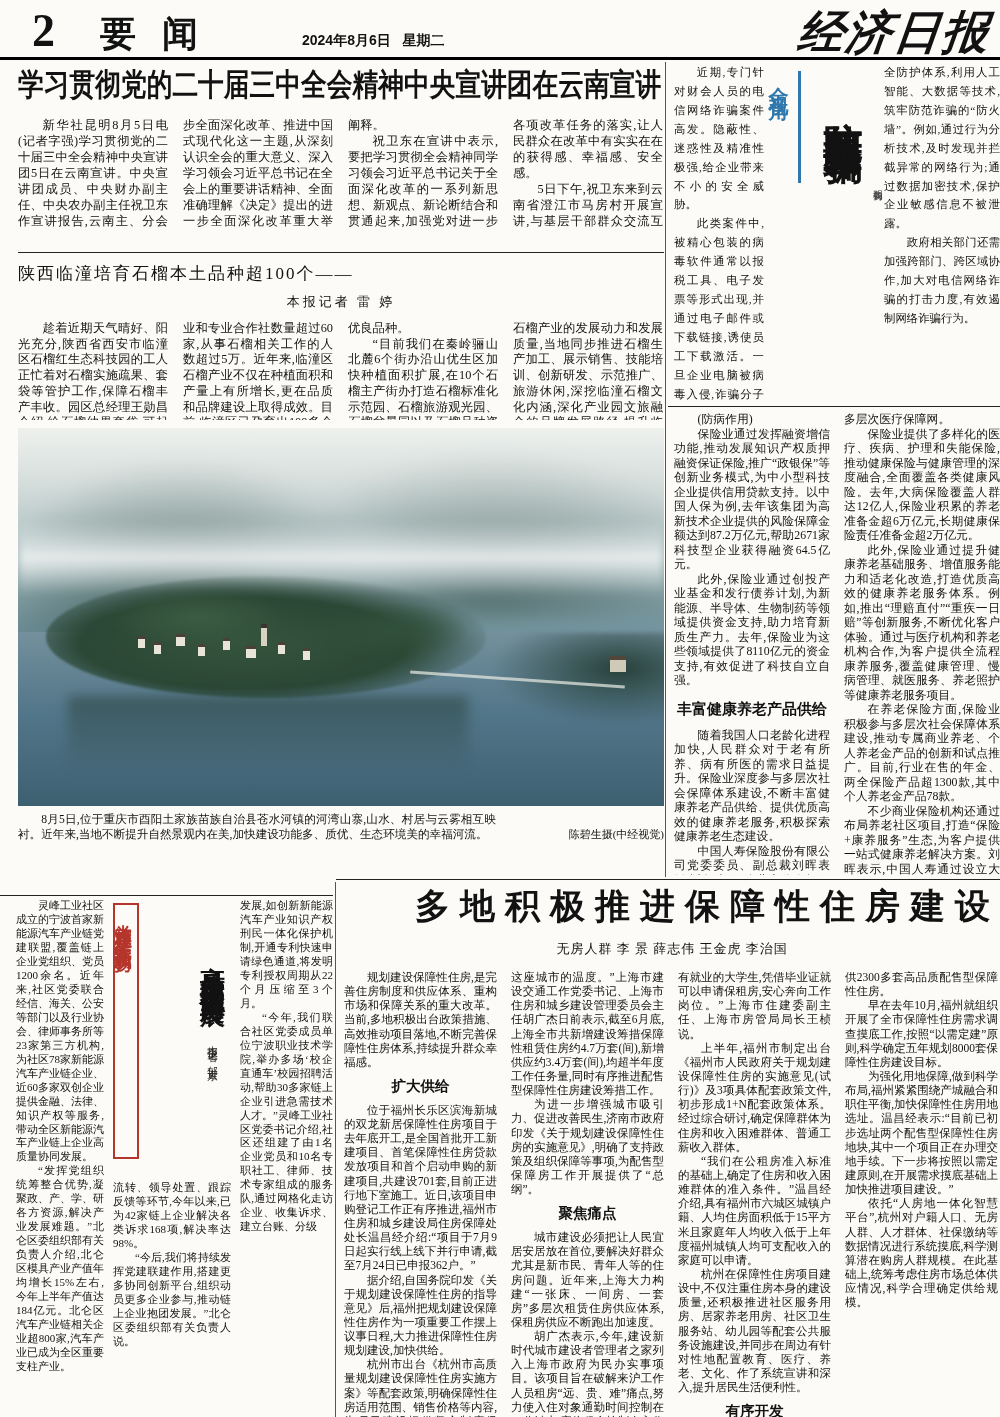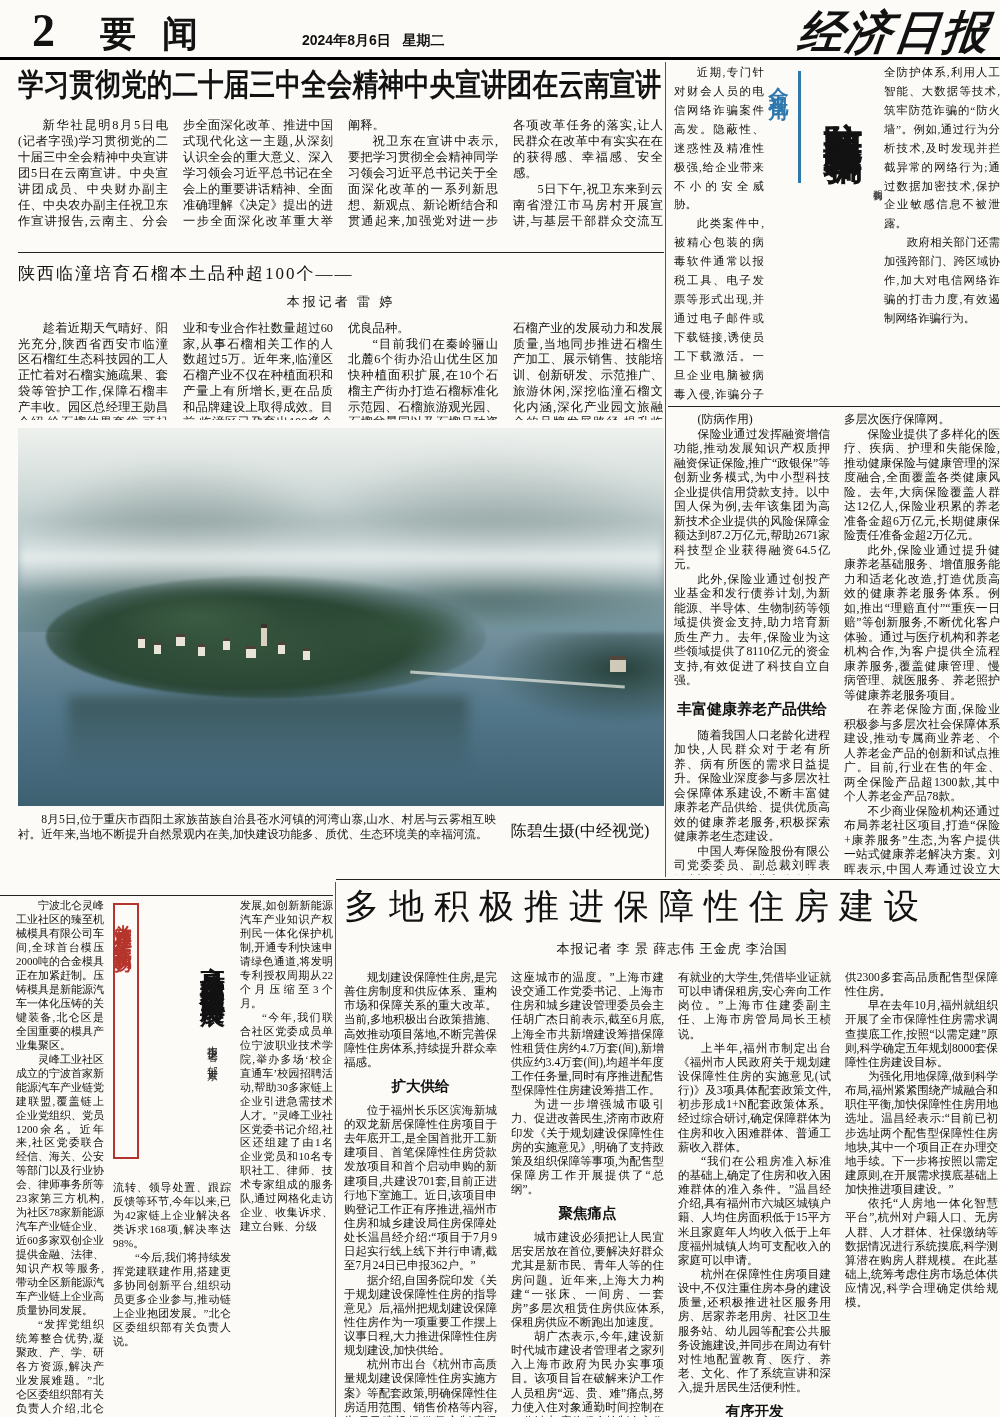--- a/index.html
+++ b/index.html
@@ -56,41 +56,41 @@
   .ph-bldg.b5{left:205px;top:210px;} .ph-bldg.b6{left:228px;top:218px;width:10px;}
   .ph-bldg.b7{left:260px;top:214px;} .ph-bldg.b8{left:285px;top:220px;}
   .ph-tower{position:absolute;left:243px;top:196px;width:6px;height:18px;background:#d9d2c0;border-top:4px solid #3c342c;}
   .ph-shoreR{position:absolute;right:-10px;top:205px;width:180px;height:90px;background:radial-gradient(ellipse at 70% 40%,#27413a,rgba(39,65,58,0) 72%);filter:blur(2px);}
   .ph-bldgR{position:absolute;right:38px;top:228px;width:16px;height:12px;background:#cfc9b8;border-top:4px solid #52453a;}
   .ph-reflect{position:absolute;left:50px;top:268px;width:400px;height:75px;background:linear-gradient(180deg,rgba(34,56,46,.5),rgba(34,56,46,0));filter:blur(6px);}
   .ph-bridge{position:absolute;left:392px;top:250px;width:215px;height:3px;background:rgba(224,228,222,.75);transform:rotate(4deg);}
 
   .cap-row{display:flex;margin-top:6px;width:646px;}
   .cap-text{width:478px;font-size:11.6px;line-height:1.3;text-align:justify;text-indent:2em;}
-  .cap-credit{width:168px;font-size:16px;align-self:flex-end;text-align:center;}
+  .cap-credit{width:168px;font-size:11px;align-self:flex-end;text-align:right;}
 
   
   .sb{position:absolute;left:674px;top:63px;width:326px;height:340px;display:flex;}
   .sb-col{overflow:hidden;font-size:11.4px;line-height:1.66;text-align:justify;}
   .sb-c1{width:90px;}
   .sb-label-strip{width:32px;position:relative;}
   .sb-label{position:absolute;left:2px;top:8px;writing-mode:vertical-rl;text-orientation:upright;font-size:20px;font-weight:900;letter-spacing:7px;border-right:3px solid;padding-right:5px;height:112px;}
   .sb-headline{width:74px;writing-mode:vertical-rl;text-orientation:upright;font-family:"Liberation Sans",sans-serif;font-weight:900;font-size:39px;letter-spacing:3px;height:338px;padding-top:28px;box-sizing:border-box;}
   .sb-sig{width:14px;writing-mode:vertical-rl;text-orientation:upright;font-size:9.5px;color:#444;padding-top:120px;box-sizing:border-box;}
   .sb-c2{flex:1;}
 
   
   .jump{position:absolute;left:674px;top:412px;width:326px;height:463px;}
   .jump .cols{gap:14px;height:463px;}
   .jump .col{width:156px;font-size:11.8px;line-height:1.23;}
   .jump .it-sub{font-size:15px;margin:12px 0 10px 0;}
 
   
   .house{position:absolute;left:344px;top:883px;width:656px;}
-  .house-headline{text-align:left;font-family:"Liberation Sans",sans-serif;font-weight:400;font-size:35px;letter-spacing:10px;}
+  .house-headline{text-align:right;font-family:"Liberation Sans",sans-serif;font-weight:700;font-size:35px;letter-spacing:10px;}
   .house .byline{margin-top:10px;letter-spacing:1px;}
   .house .cols{margin-top:12px;gap:14px;height:450px;}
   .house .col{width:153px;font-size:11.5px;line-height:1.23;}
   .house .it-sub{font-size:14.5px;margin:9px 0 7px 0;}
 
   
   .party{position:absolute;left:16px;top:899px;width:317px;height:518px;display:flex;gap:9px;}
   .party-colA{width:88px;overflow:hidden;font-size:11px;line-height:1.27;text-align:justify;}
   .party-mid{width:118px;position:relative;}
   .flag-box{position:absolute;left:0;top:4px;width:26px;height:256px;writing-mode:vertical-rl;text-orientation:upright;font-size:17.5px;font-weight:900;border:2px solid;padding:6px 2px;box-sizing:border-box;letter-spacing:3px;}
@@ -224,21 +224,21 @@
         </div>
     </div>
   </div>
 
   <div class="hline" style="left:336px;top:879px;width:664px;"></div>
   <div class="hline" style="left:0;top:895px;width:333px;"></div>
   <div class="vline" style="left:335px;top:882px;height:535px;"></div>
 
   <div class="house">
     <div class="house-headline">多地积极推进保障性住房建设</div>
-    <div class="byline">本报记者 李 景 薛志伟 王金虎 李治国</div>
+    <div class="byline">无房人群 李 景 薛志伟 王金虎 李治国</div>
     <div class="cols">
       <div class="col">
           <div class="it-p">规划建设保障性住房,是完善住房制度和供应体系、重构市场和保障关系的重大改革。当前,多地积极出台政策措施、高效推动项目落地,不断完善保障性住房体系,持续提升群众幸福感。</div>
           <div class="it-sub">扩大供给</div>
           <div class="it-p">位于福州长乐区滨海新城的双龙新居保障性住房项目于去年底开工,是全国首批开工新建项目、首笔保障性住房贷款发放项目和首个启动申购的新建项目,共建设701套,目前正进行地下室施工。近日,该项目申购登记工作正有序推进,福州市住房和城乡建设局住房保障处处长温昌经介绍:“项目于7月9日起实行线上线下并行申请,截至7月24日已申报362户。”</div>
           <div class="it-p">据介绍,自国务院印发《关于规划建设保障性住房的指导意见》后,福州把规划建设保障性住房作为一项重要工作摆上议事日程,大力推进保障性住房规划建设,加快供给。</div>
           <div class="it-p">杭州市出台《杭州市高质量规划建设保障性住房实施方案》等配套政策,明确保障性住房适用范围、销售价格等内容,为项目建设提供坚实制度保障。</div>
         </div>
       <div class="col">
           <div class="it-cont">这座城市的温度。”上海市建设交通工作党委书记、上海市住房和城乡建设管理委员会主任胡广杰日前表示,截至6月底,上海全市共新增建设筹措保障性租赁住房约4.7万套(间),新增供应约3.4万套(间),均超半年度工作任务量,同时有序推进配售型保障性住房建设筹措工作。</div>
@@ -258,21 +258,20 @@
           <div class="it-cont">供2300多套高品质配售型保障性住房。</div>
           <div class="it-p">早在去年10月,福州就组织开展了全市保障性住房需求调查摸底工作,按照“以需定建”原则,科学确定五年规划8000套保障性住房建设目标。</div>
           <div class="it-p">为强化用地保障,做到科学布局,福州紧紧围绕产城融合和职住平衡,加快保障性住房用地选址。温昌经表示:“目前已初步选址两个配售型保障性住房地块,其中一个项目正在办理交地手续。下一步将按照以需定建原则,在开展需求摸底基础上加快推进项目建设。”</div>
           <div class="it-p">依托“人房地一体化智慧平台”,杭州对户籍人口、无房人群、人才群体、社保缴纳等数据情况进行系统摸底,科学测算潜在购房人群规模。在此基础上,统筹考虑住房市场总体供应情况,科学合理确定供给规模。</div>
         </div>
     </div>
   </div>
 
   <div class="party">
     <div class="party-colA">
-        <div class="it-p">宁波北仑灵峰工业社区的臻至机械模具有限公司车间,全球首台模压2000吨的合金模具正在加紧赶制。压铸模具是新能源汽车一体化压铸的关键装备,北仑区是全国重要的模具产业集聚区。</div>
         <div class="it-p">灵峰工业社区成立的宁波首家新能源汽车产业链党建联盟,覆盖链上企业党组织、党员1200余名。近年来,社区党委联合经信、海关、公安等部门以及行业协会、律师事务所等23家第三方机构,为社区78家新能源汽车产业链企业、近60多家双创企业提供金融、法律、知识产权等服务,带动全区新能源汽车产业链上企业高质量协同发展。</div>
         <div class="it-p">“发挥党组织统筹整合优势,凝聚政、产、学、研各方资源,解决产业发展难题。”北仑区委组织部有关负责人介绍,北仑区模具产业产值年均增长15%左右,今年上半年产值达184亿元。北仑区汽车产业链相关企业超800家,汽车产业已成为全区重要支柱产业。</div>
       </div>
     <div class="party-mid">
       <div class="flag-box" id="flag-box" style="color: rgb(181, 53, 44); border-color: rgb(181, 53, 44);">党旗在基层一线高高飘扬</div>
       <div class="party-headblock">
         <span class="party-headline">高质量党建带动企业协同发展</span>
         <span class="party-byline">本报记者 郁进东</span>
       </div>
       <div class="party-midtext">

